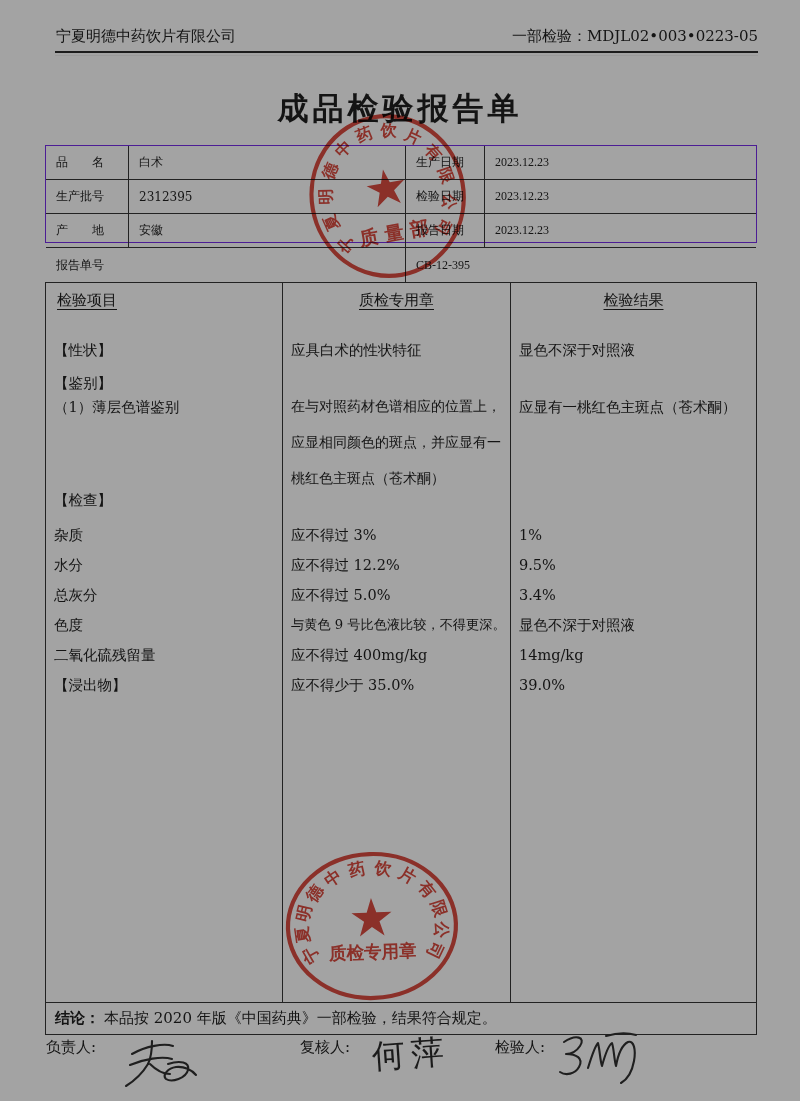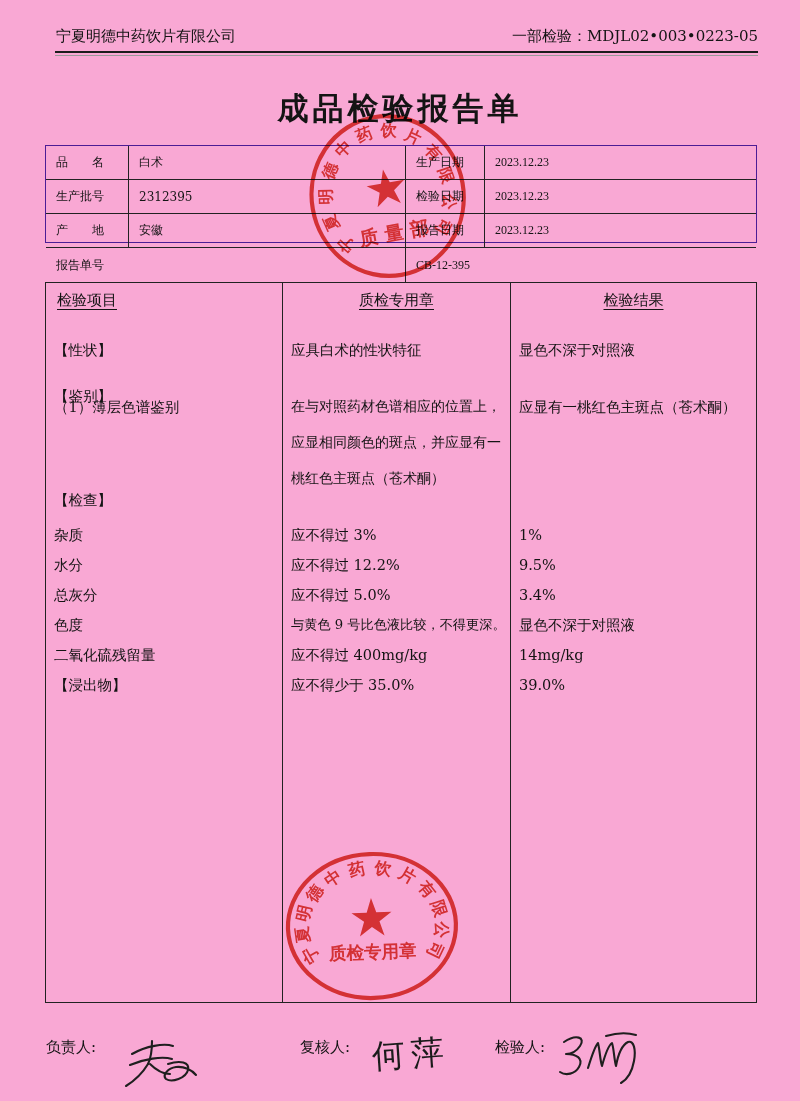--- a/index.html
+++ b/index.html
@@ -1,18 +1,18 @@
 <!DOCTYPE html>
 <html><head>
 <meta charset="utf-8">
 <style>
   html,body { margin:0; padding:0; background:#e8e8e8; }
   .page {
     position:relative; width:800px; height:1101px; margin:0 auto;
-    background:#f9a8d4; overflow:hidden;
+    background:#a3a3a3; overflow:hidden;
     font-family:"DejaVu Serif","Liberation Serif",serif; color:#141414;
   }
   
   .doc-header {
     position:absolute; left:56px; right:42px; top:27px;
     display:flex; justify-content:space-between; align-items:flex-end;
     font-size:15px;
   }
   .header-rule {
     position:absolute; left:55px; right:42px; top:51px; height:2px;
@@ -108,21 +108,21 @@
 
     <div class="cell span2a no-b">报告单号</div>
     <div class="cell span2b no-b no-r">CB-12-395</div>
   </div>
 
   <div class="main-table">
 
     <div class="mcol">
       <div class="col-head left">检验项目</div>
       <div class="blk" style="top:56px">【性状】</div>
-      <div class="blk" style="top:102px">【鉴别】</div>
+      <div class="blk" style="top:89px">【鉴别】</div>
       <div class="blk" style="top:113px">（1）薄层色谱鉴别</div>
       <div class="blk" style="top:206px">【检查】</div>
       <div class="blk" style="top:241px">杂质</div>
       <div class="blk" style="top:271px">水分</div>
       <div class="blk" style="top:301px">总灰分</div>
       <div class="blk" style="top:331px">色度</div>
       <div class="blk" style="top:361px">二氧化硫残留量</div>
       <div class="blk" style="top:391px">【浸出物】</div>
     </div>
 
@@ -144,20 +144,24 @@
       <div class="blk" style="top:113px">应显有一桃红色主斑点（苍术酮）</div>
       <div class="blk" style="top:241px">1%</div>
       <div class="blk" style="top:271px">9.5%</div>
       <div class="blk" style="top:301px">3.4%</div>
       <div class="blk" style="top:331px">显色不深于对照液</div>
       <div class="blk" style="top:361px">14mg/kg</div>
       <div class="blk" style="top:391px">39.0%</div>
     </div>
   </div>
 
+  <div class="conclusion">
+    <span class="lbl">结论：</span>
+    <span>本品按 2020 年版《中国药典》一部检验，结果符合规定。</span>
+  </div>
 
   <div class="signatures">
     <span class="sig-label" style="left:46px">负责人:</span>
     <span class="sig-label" style="left:300px">复核人:</span>
     <span class="sig-label" style="left:495px">检验人:</span>
 
     <svg class="sig-ink" style="left:118px; top:-2px" width="90" height="58" viewBox="0 0 90 58">
       <path d="M14,20 C28,12 46,9 55,12"></path>
       <path d="M34,7 C34,16 33,24 30,30"></path>
       <path d="M12,31 C26,25 44,22 54,25"></path>

